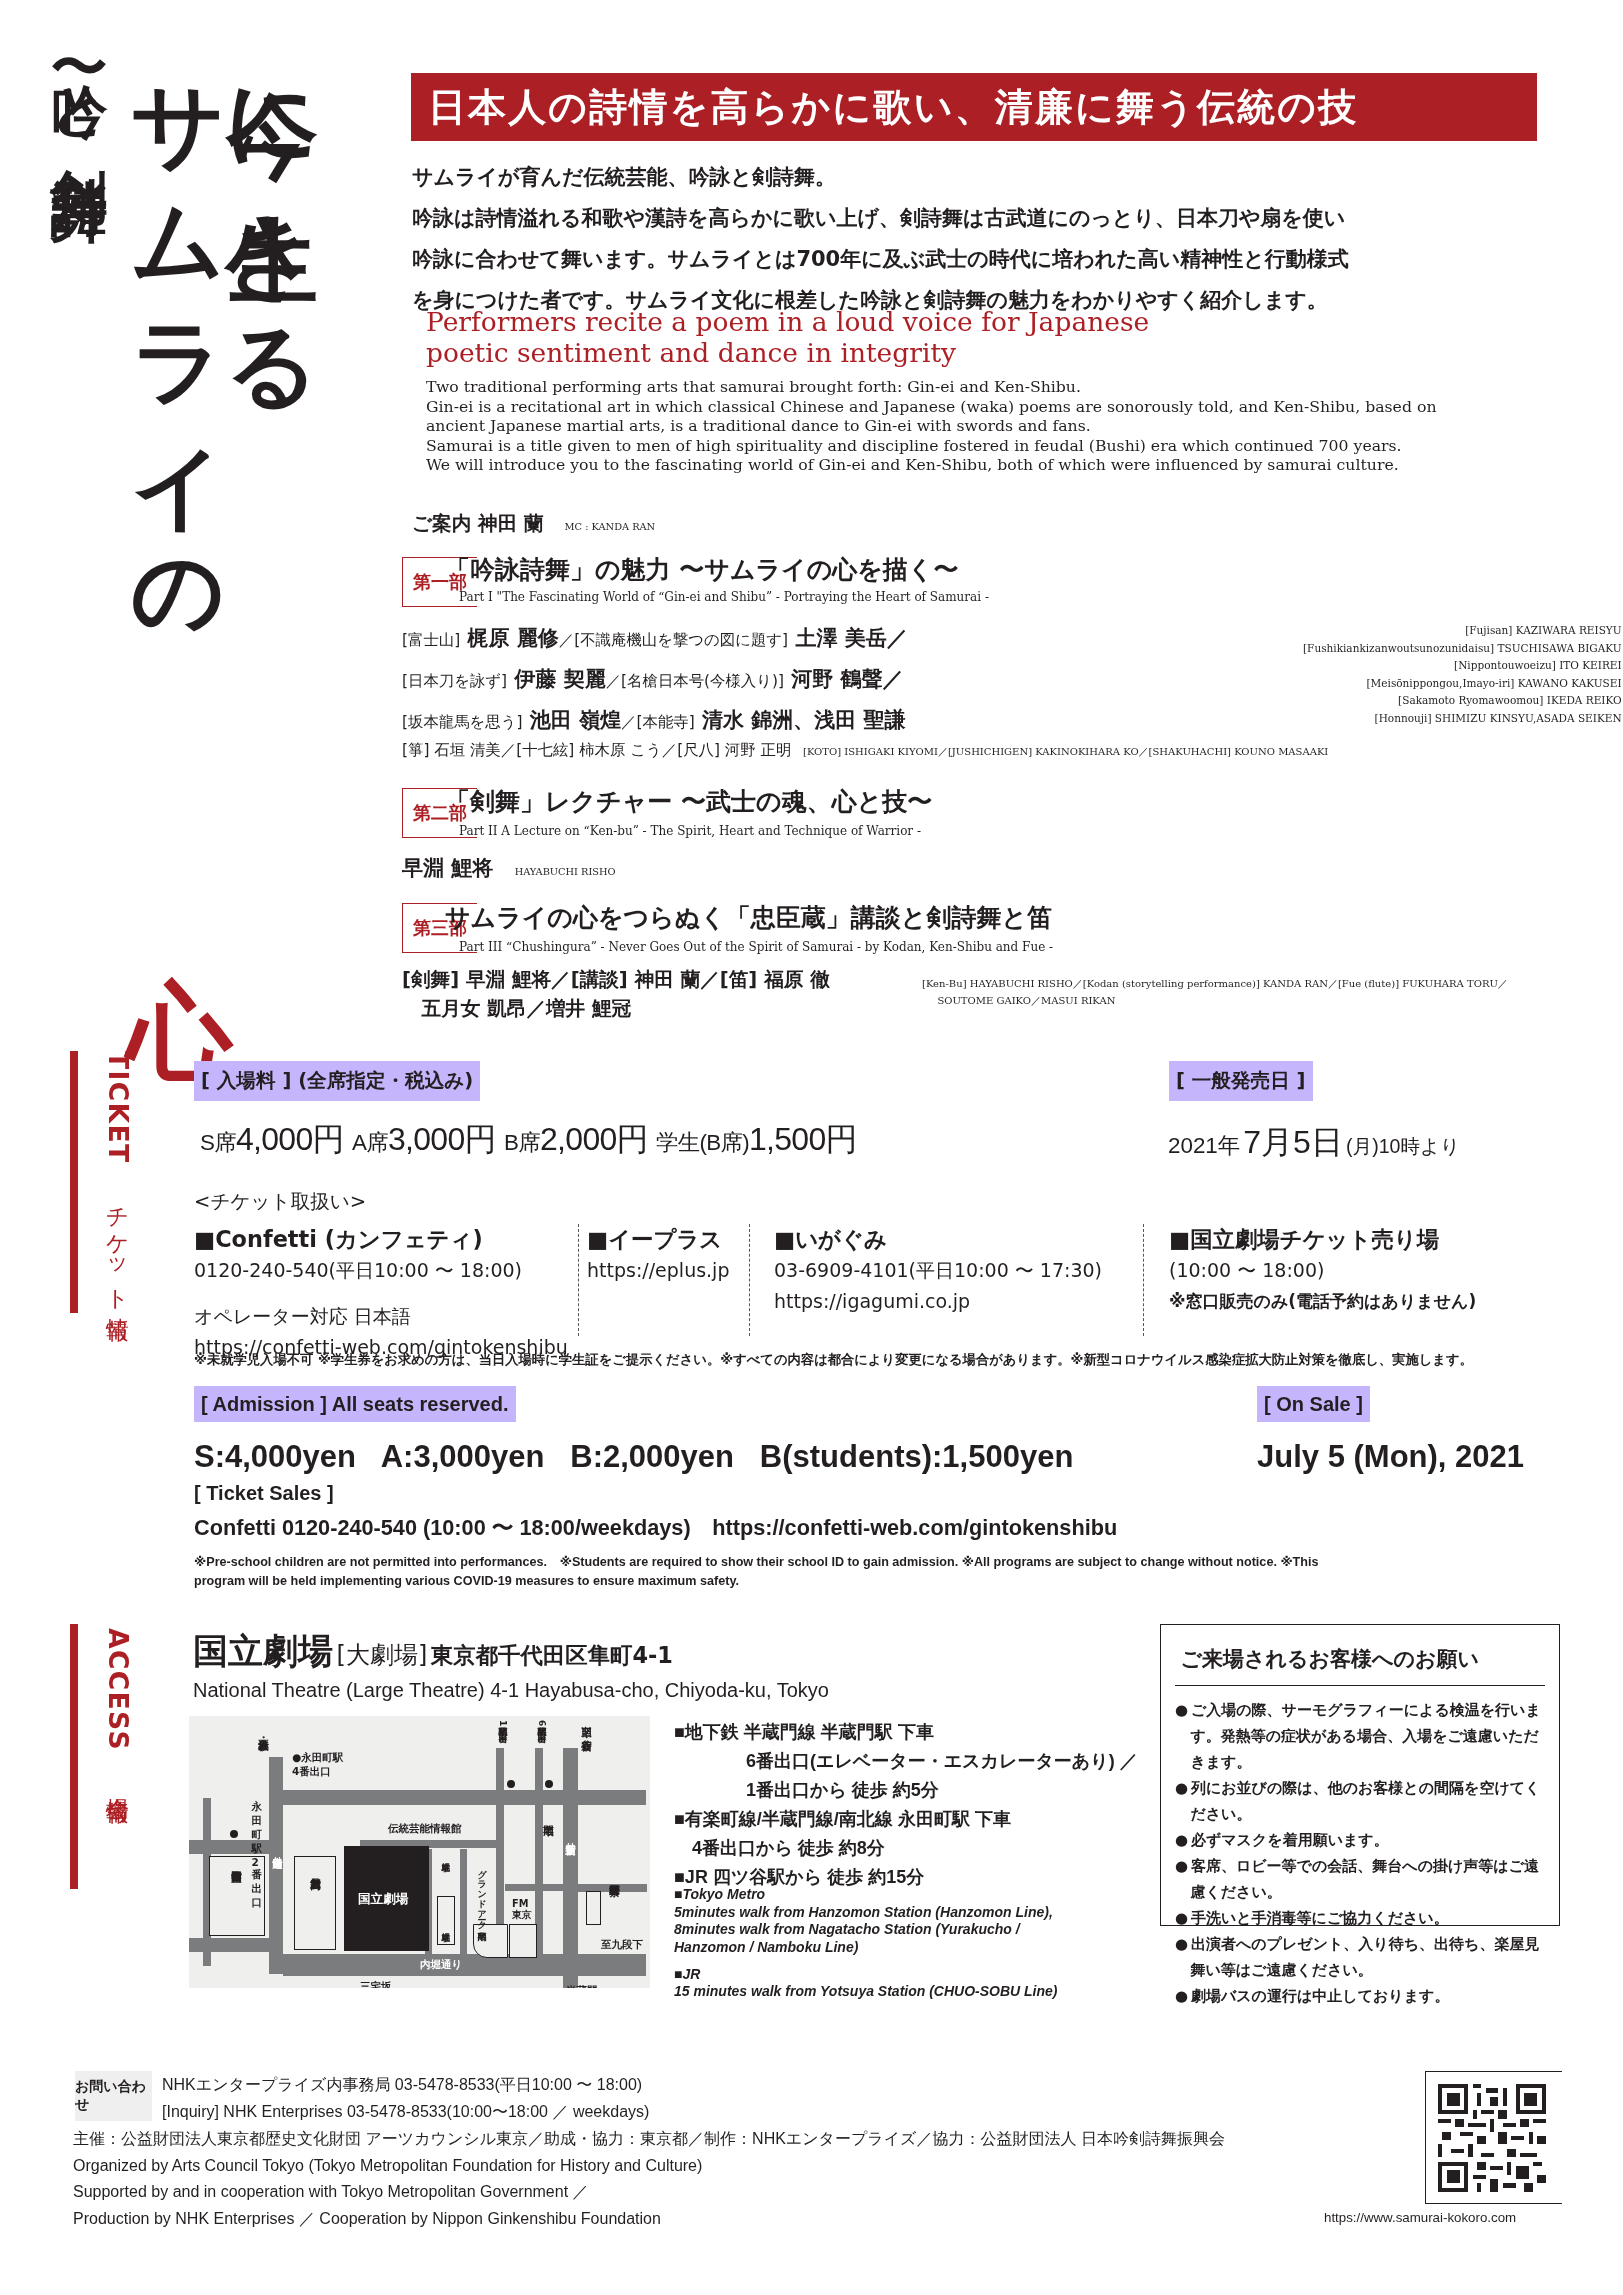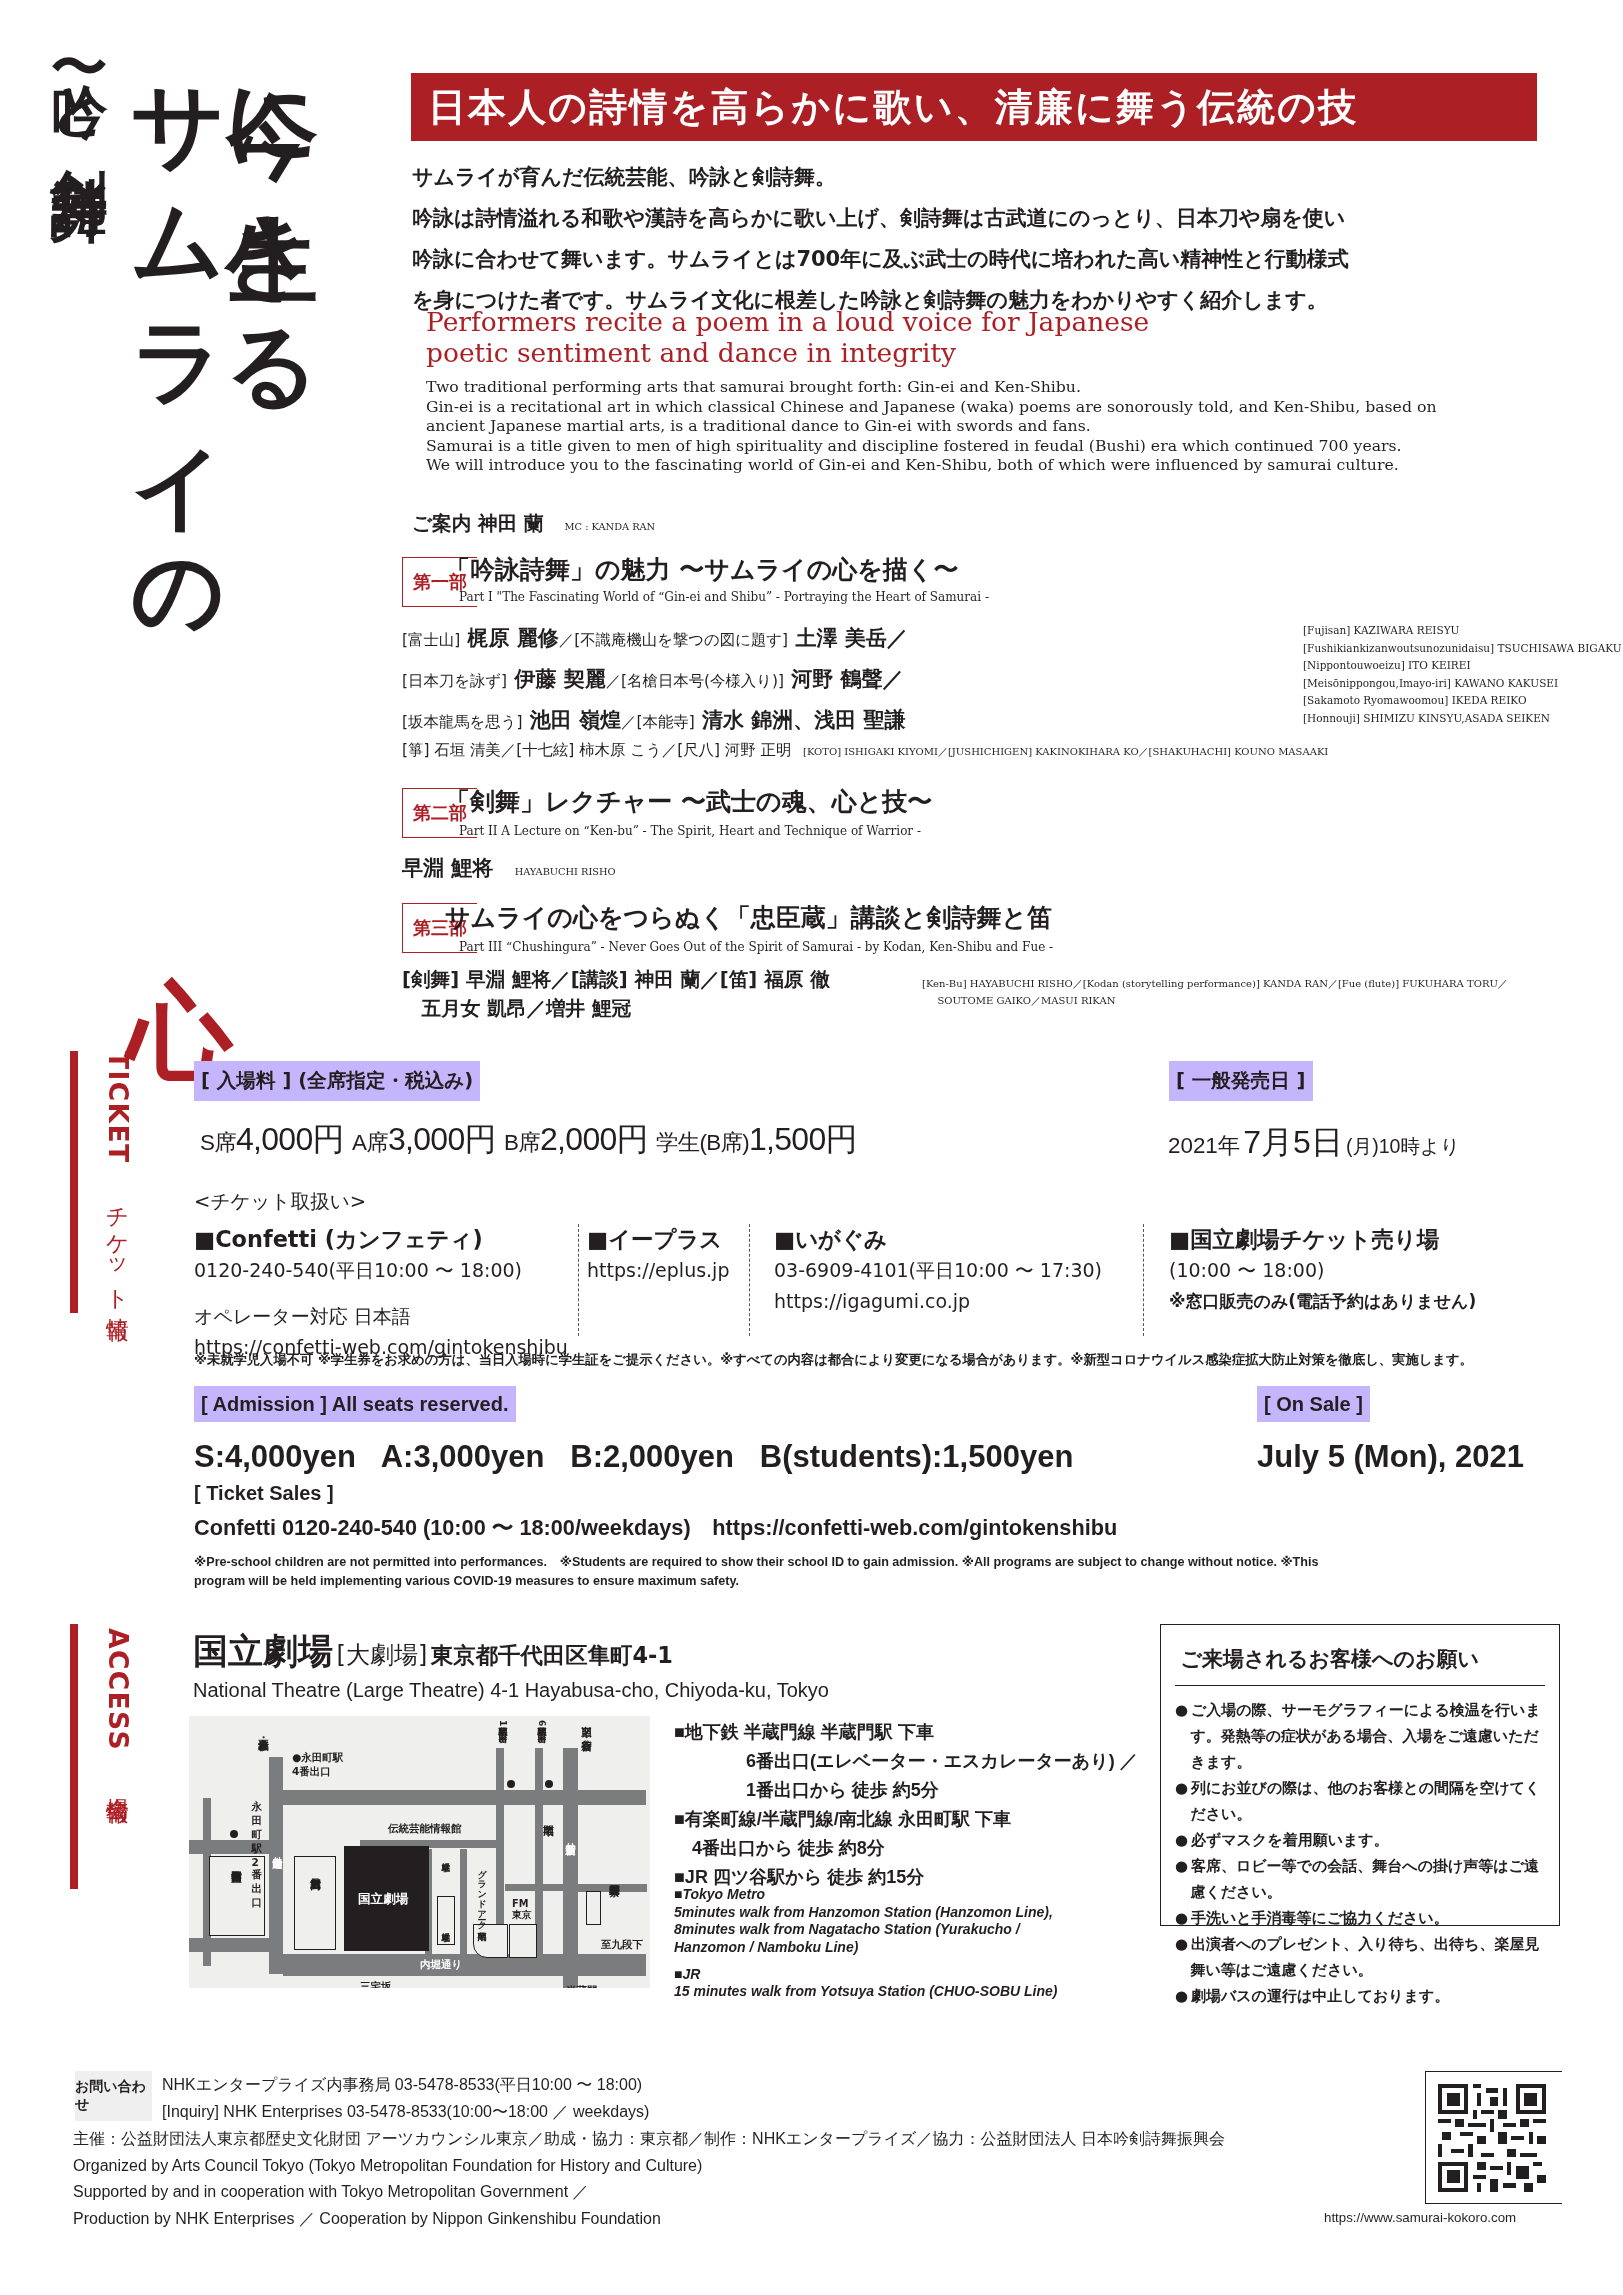--- a/index.html
+++ b/index.html
@@ -24,21 +24,21 @@
   #intro-en-body { left: 412px; top: 377px; width: 1160px; font-size: 15.7px; line-height: 19.6px; }
   #mc { left: 412px; top: 510px; font-size: 19.6px; font-weight: 600; white-space: nowrap; }
   #mc .small { font-size: 9.8px; font-weight: normal; }
 
   
   .part-box { width: 75px; height: 50px; border-top: 1.4px solid #ac1f24; border-bottom: 1.4px solid #ac1f24; border-left: 1.4px solid #ac1f24; color: #ac1f24; font-size: 18px; font-weight: 700; display: flex; align-items: center; justify-content: center; }
   .part-title { font-size: 25px; font-weight: 600; white-space: nowrap; }
   .part-sub { font-size: 12px; white-space: nowrap; }
   .cast-jp { font-size: 21px; font-weight: 600; white-space: nowrap; line-height: 39px; }
   .cast-jp .sm { font-size: 15.4px; font-weight: normal; }
-  .cast-en { font-size: 10.5px; line-height: 17.5px; white-space: nowrap; }
+  .cast-en { font-size: 10.5px; line-height: 17.5px; white-space: nowrap; text-align: right; }
 
   
   .side-bar { width: 7.7px; background: #ac1f24; }
   .side-label { writing-mode: vertical-rl; color: #ac1f24; font-size: 26.5px; font-weight: 800; letter-spacing: 1.4px; white-space: nowrap; }
   .side-label .jp { font-size: 22.4px; font-weight: 500; margin-top: 18px; display: inline-block; }
 
   .gray-tag { background: #c4b5fd; font-weight: 600; white-space: nowrap; padding: 0 7px; }
   .price-line { font-size: 32px; white-space: nowrap; letter-spacing: -0.7px; }
   .price-line .lbl { font-size: 22.4px; }
   .vendor-col { font-size: 19px; line-height: 31px; white-space: nowrap; }

